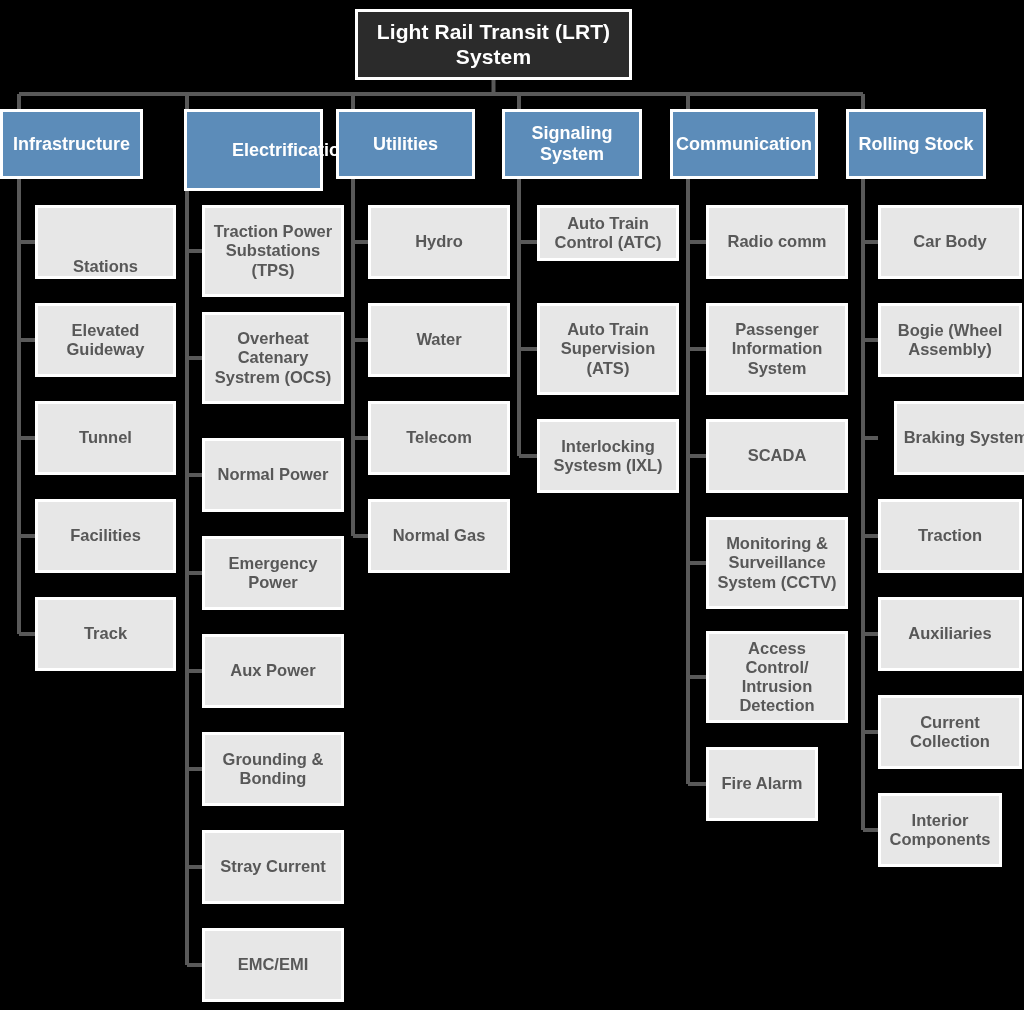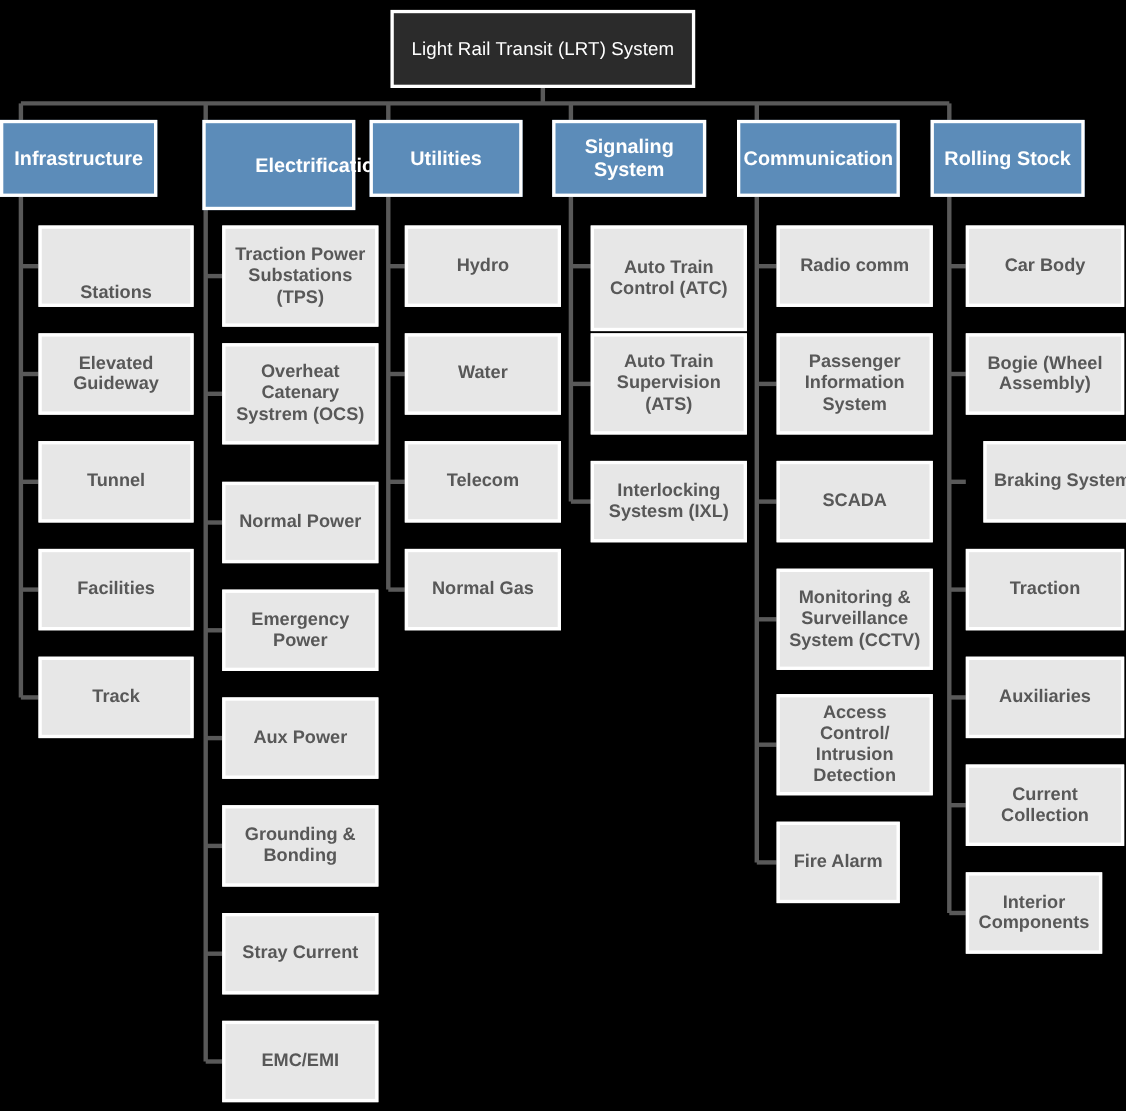--- a/index.html
+++ b/index.html
@@ -34,22 +34,22 @@
     align-items: center;
     justify-content: center;
     text-align: center;
     line-height: 1.16;
     z-index: 3;
   }
   .node-root {
     background: #2B2B2B;
     border: 3px solid #FFFFFF;
     color: #FFFFFF;
-    font-weight: normal;
-    font-size: 17px;
+    font-weight: bold;
+    font-size: 21px;
     letter-spacing: 0.1px;
   }
   .node-cat {
     background: #5C8CB9;
     border: 3px solid #FFFFFF;
     color: #FFFFFF;
     font-weight: bold;
     font-size: 18px;
   }
   .node-leaf {
@@ -177,21 +177,21 @@
       </div>
       <div class="node node-leaf" style="left: 368px; top: 401px; width: 142px; height: 74px;">
         <div class="node-inner">Telecom</div>
       </div>
       <div class="node node-leaf" style="left: 368px; top: 499px; width: 142px; height: 74px;">
         <div class="node-inner">Normal Gas</div>
       </div>
       <div class="node node-cat" style="left: 502px; top: 109px; width: 140px; height: 70px;">
         <div class="node-inner">Signaling System</div>
       </div>
-      <div class="node node-leaf" style="left: 537px; top: 205px; width: 142px; height: 96px;">
+      <div class="node node-leaf" style="left: 537px; top: 205px; width: 142px; height: 56px;">
         <div class="node-inner">Auto Train Control (ATC)</div>
       </div>
       <div class="node node-leaf" style="left: 537px; top: 303px; width: 142px; height: 92px;">
         <div class="node-inner">Auto Train Supervision (ATS)</div>
       </div>
       <div class="node node-leaf" style="left: 537px; top: 419px; width: 142px; height: 74px;">
         <div class="node-inner">Interlocking Systesm (IXL)</div>
       </div>
       <div class="node node-cat" style="left: 670px; top: 109px; width: 148px; height: 70px;">
         <div class="node-inner">Communication</div>

